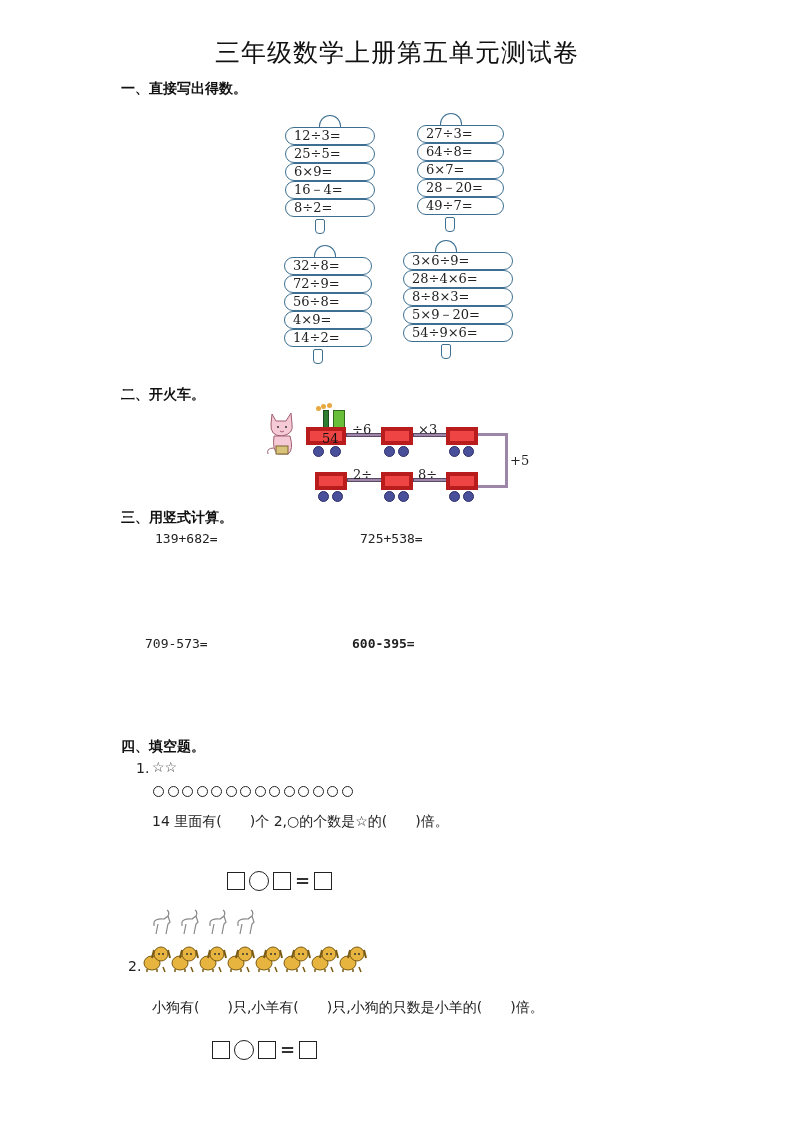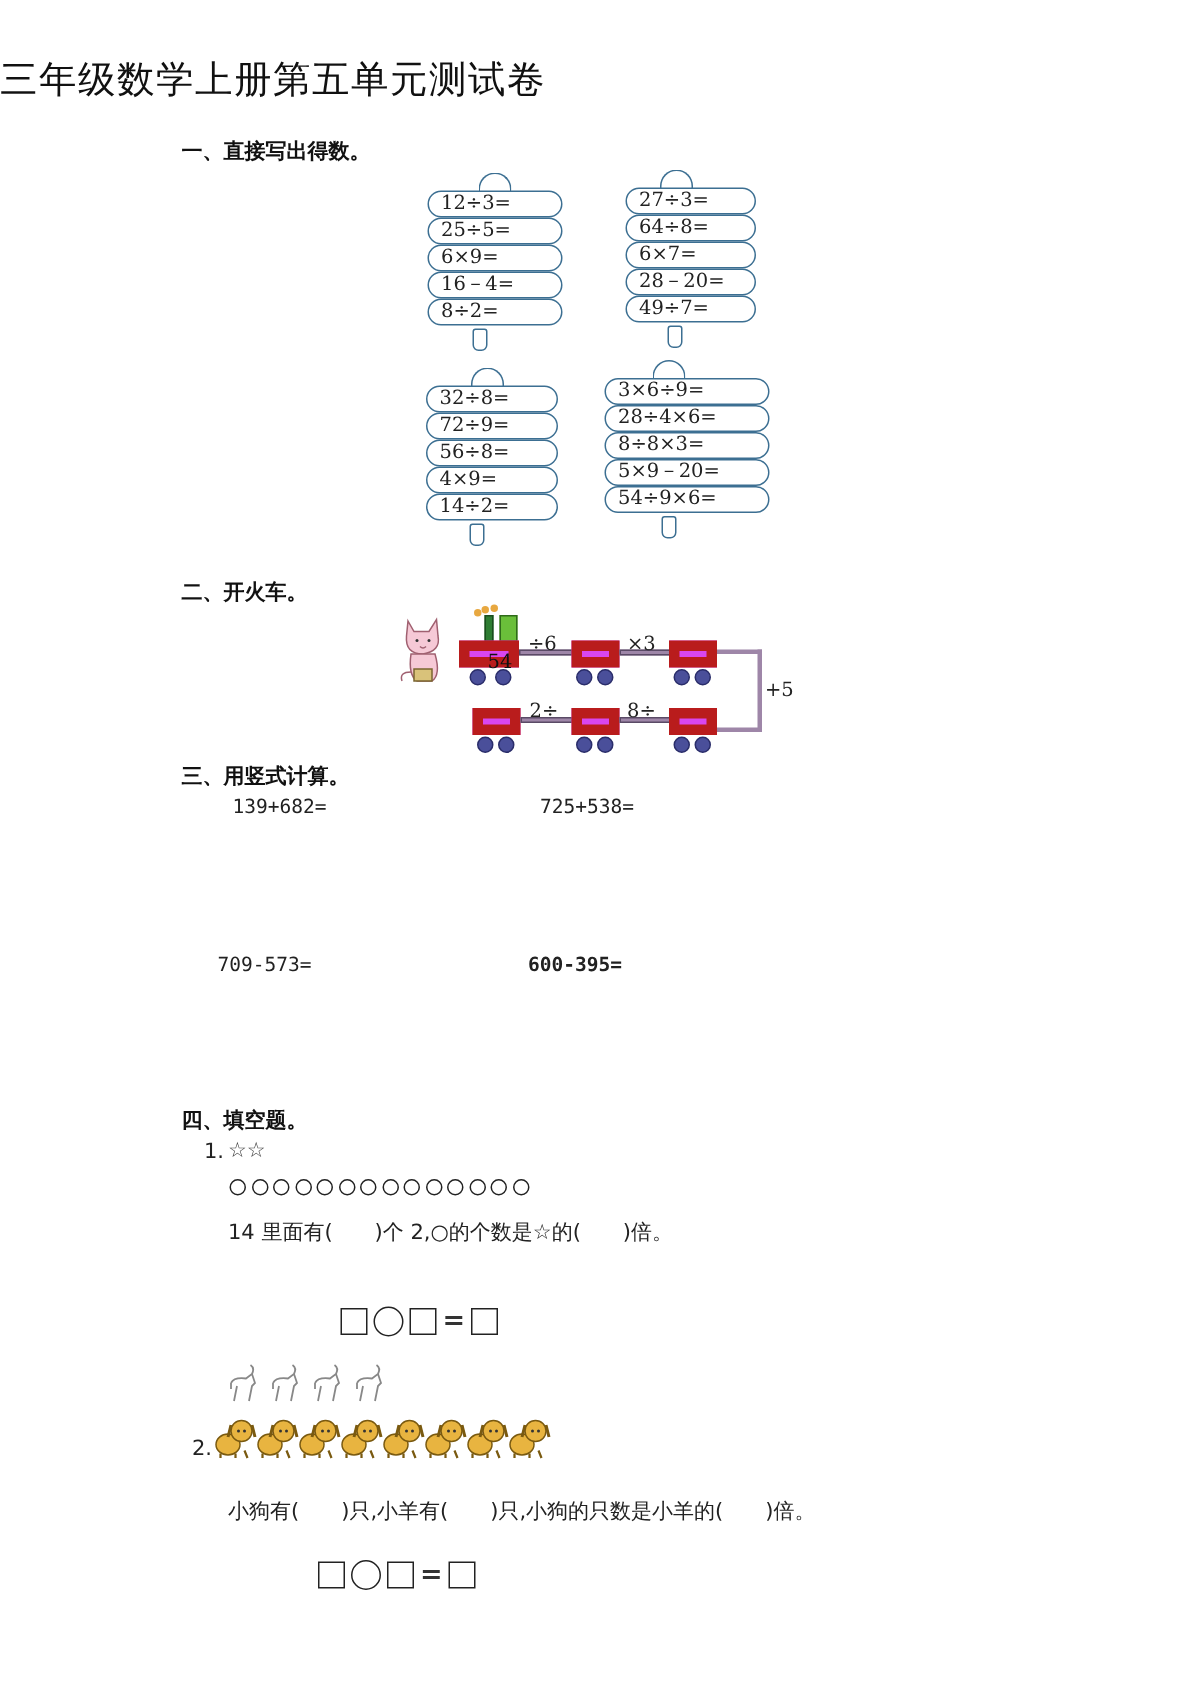--- a/index.html
+++ b/index.html
@@ -1,48 +1,48 @@
 <!DOCTYPE html>
 <html><head>
   <meta charset="utf-8">
   <style>
     * { box-sizing: border-box; margin: 0; padding: 0; }
     html, body { width: 794px; height: 1123px; background: #ffffff; overflow: hidden; }
     body { position: relative; font-family: "DejaVu Sans", sans-serif; color: #111; }
     .abs { position: absolute; }
-    .title { left: 0; width: 794px; top: 36px; font-size: 25px; letter-spacing: 1px; color: #111; }
+    .title { left: 0; width: 794px; top: 36px; text-align: center; font-size: 25px; letter-spacing: 1px; color: #111; }
     .section { font-size: 14px; font-weight: bold; color: #111; }
     .serif { font-family: "DejaVu Serif", serif; }
 
     
     .card { position: absolute; }
     .card .hook { position: absolute; top: -12px; width: 22px; height: 14px; border: 1px solid #3c6f92; border-bottom: none; border-radius: 11px 11px 0 0; background: #fff; }
     .card .pill { position: relative; height: 18px; margin-bottom: 0; border: 1px solid #3c6f92; border-radius: 9px; background: #fff; font-family: "DejaVu Serif", serif; font-size: 13px; line-height: 16px; padding-left: 8px; color: #222; }
     .card .cup { position: absolute; width: 10px; height: 15px; border: 1px solid #3c6f92; border-radius: 2px 2px 4px 4px; background: #fff; }
 
     
-    .car { position: absolute; width: 32px; height: 18px; background: #d946ef; border: 7px solid #b91c1c; }
+    .car { position: absolute; width: 32px; height: 18px; background: #ef4444; border: 4px solid #b91c1c; }
     .wheel { position: absolute; width: 11px; height: 11px; border-radius: 50%; background: #4a4f9a; border: 1px solid #2a2d6a; }
     .rail { position: absolute; background: #9e86a8; border: 1px solid #5a4a66; }
     .op { position: absolute; font-family: "DejaVu Serif", serif; font-size: 13px; color: #222; }
 
     .calc { font-family: "DejaVu Sans Mono", monospace; font-size: 13px; color: #222; }
     .txt { font-size: 14px; color: #222; }
     .eq-row { display: flex; align-items: center; gap: 4px; }
     .sq { width: 18px; height: 18px; border: 1.5px solid #222; }
     .ci { width: 20px; height: 20px; border: 1.5px solid #222; border-radius: 50%; }
     .eqs { font-size: 18px; font-weight: bold; color: #333; line-height: 18px; }
     .circles span { display: inline-block; width: 11px; height: 11px; border: 1px solid #222; border-radius: 50%; margin-right: 3.5px; }
   </style>
 </head>
 <body>
 
 <div class="abs title">三年级数学上册第五单元测试卷</div>
 
-<div class="abs section" style="left:121px; top:92px;">一、直接写出得数。</div>
+<div class="abs section" style="left:121px; top:80px;">一、直接写出得数。</div>
 
 <div class="card" style="left:285px; top:127px; width:90px;">
   <div class="hook" style="left:34px;"></div>
   <div class="pill">12÷3=</div>
   <div class="pill">25÷5=</div>
   <div class="pill">6×9=</div>
   <div class="pill">16－4=</div>
   <div class="pill">8÷2=</div>
   <div class="cup" style="left:30px; top:92px;"></div>
 </div>

